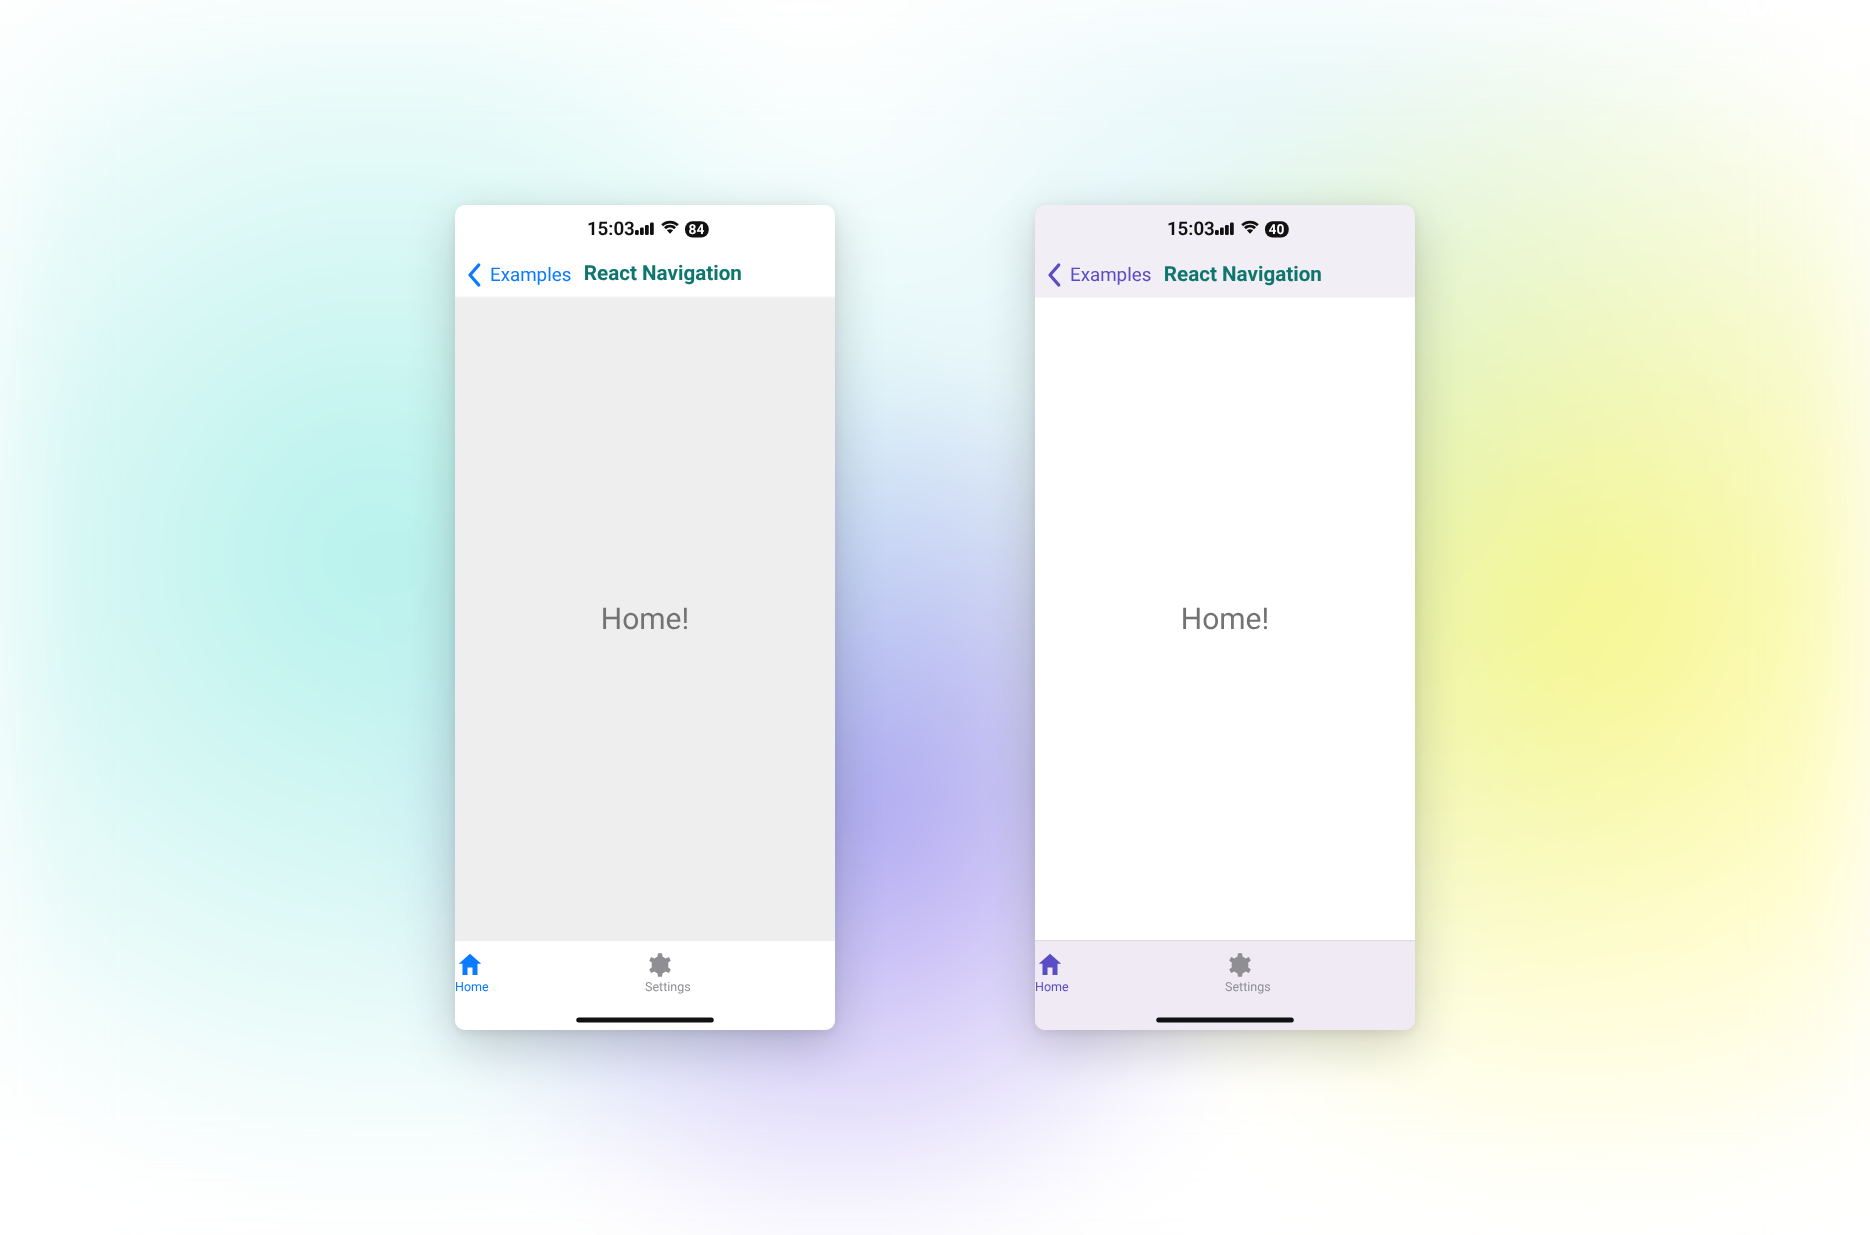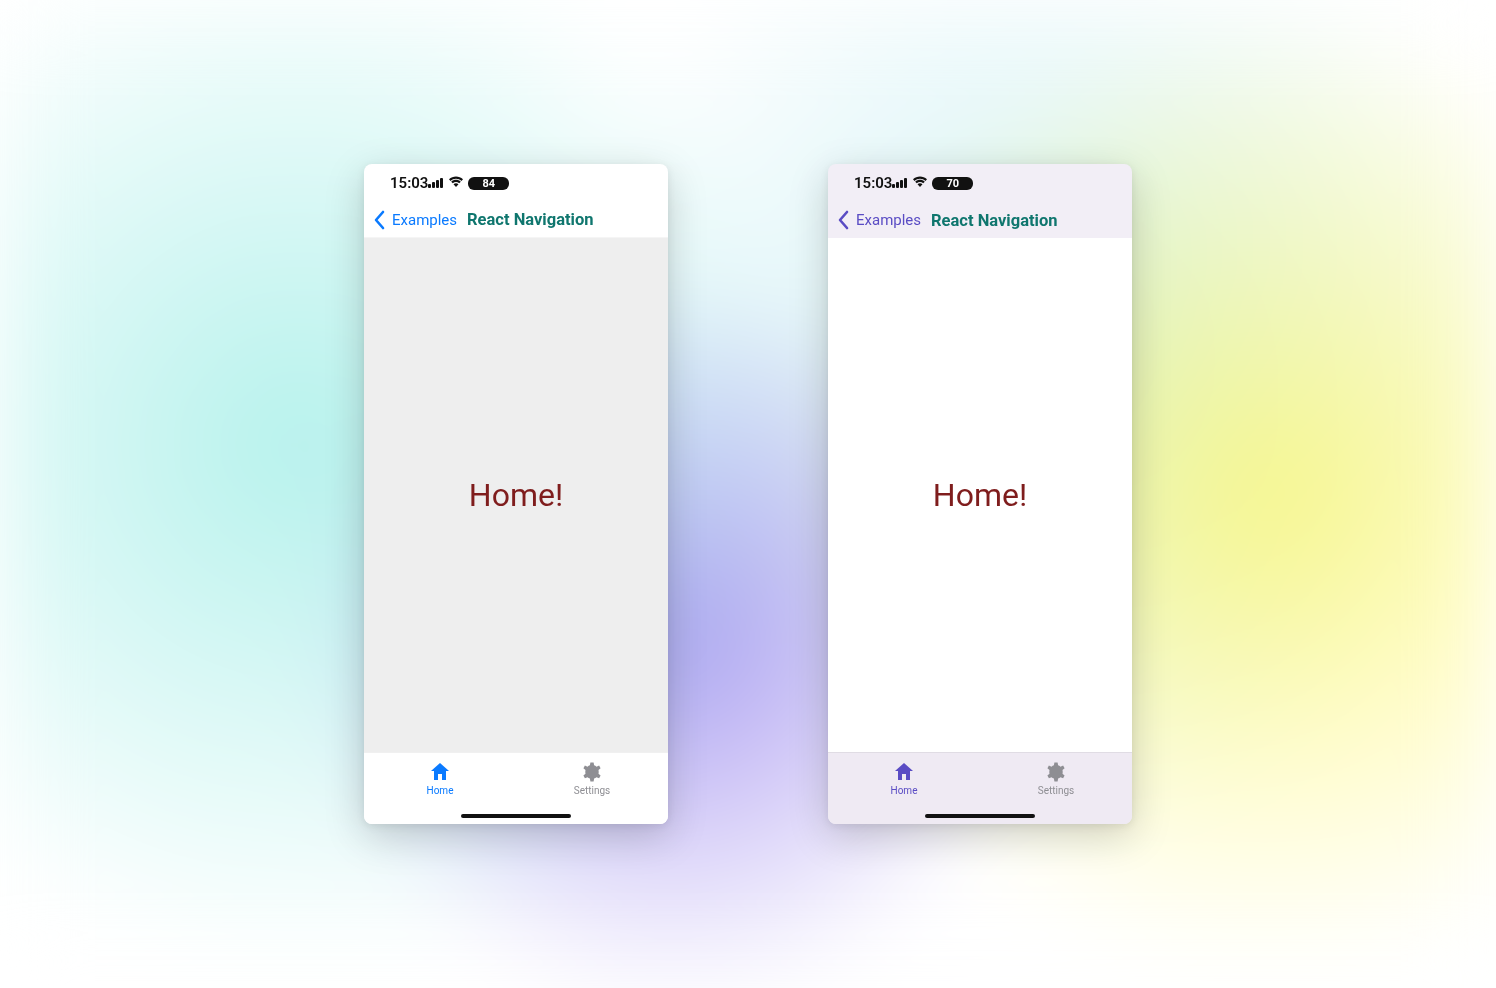--- a/index.html
+++ b/index.html
@@ -38,32 +38,32 @@
     overflow: hidden;
     position: relative;
   }
   .phone.theme-default { background: #ffffff; }
   .phone.theme-purple  { background: #f2eef6; }
 
   .status-bar {
     height: 38px;
     display: flex;
     align-items: center;
-    justify-content: flex-start;
+    justify-content: center;
     padding: 0 22px 0 26px;
     font-weight: 600;
     font-size: 15px;
     color: #111;
   }
   .status-right { display: flex; align-items: center; gap: 4px; }
   .battery-pill {
     background: #111; color: #fff;
     border-radius: 6px;
     font-size: 11px; font-weight: 700;
-    padding: 1px 14px;
+    padding: 1px 3px;
     line-height: 1;
   }
 
   .nav-bar {
     height: 36px;
     display: flex;
     align-items: center;
     padding: 0 8px;
     gap: 6px;
   }
@@ -75,41 +75,40 @@
   .nav-title { font-size: 16.5px; font-weight: 700; color: #0f766e; margin-left: 4px; }
 
   .theme-default .accent { color: #0a7aff; }
   .theme-purple  .accent { color: #5a4cc4; }
 
   .content {
     flex: 1;
     display: flex;
     align-items: center;
     justify-content: center;
-    font-size: 32px;
-    color: #7f1d1d;
+    font-size: 24px;
+    color: #737373;
     text-align: right;
   }
   .theme-default .content { background: #eeeeee; }
   .theme-purple  .content { background: #ffffff; }
 
   .tab-bar {
     height: 72px;
     display: flex;
     border-top: 1px solid rgba(0,0,0,0.06);
     padding-top: 4px;
   }
   .theme-default .tab-bar { background: #ffffff; }
   .theme-purple  .tab-bar { background: #efeaf3; }
 
   .tab {
     flex: 1;
     display: flex;
     flex-direction: column;
-    align-items: center;
     gap: 2px;
     font-size: 10px;
     color: #8e8e93;
     padding-top: 4px;
   }
   .tab.active.theme-default-accent { color: #0a7aff; }
   .tab.active.theme-purple-accent  { color: #5a4cc4; }
   .tab-icon { width: 24px; height: 22px; display:flex; align-items:center; justify-content:center; }
 
   .home-indicator {
@@ -194,21 +193,21 @@
               <rect x="4" y="5" width="3" height="6" rx="1" fill="#111"></rect>
               <rect x="8" y="3" width="3" height="8" rx="1" fill="#111"></rect>
               <rect x="12" y="1" width="3" height="10" rx="1" fill="#111"></rect>
             </svg>
         </span>
         <span>
           <svg width="16" height="12" viewBox="0 0 16 12">
               <path d="M8 11 L5.5 8.2 C6.9 7 9.1 7 10.5 8.2 Z M3.2 5.7 C5.9 3.2 10.1 3.2 12.8 5.7 L11.2 7.3 C9.4 5.6 6.6 5.6 4.8 7.3 Z M1 3.3 C4.9 -0.4 11.1 -0.4 15 3.3 L13.5 4.9 C10.4 2 5.6 2 2.5 4.9 Z" fill="#111"></path>
             </svg>
         </span>
-        <span class="battery-pill">70</span>
+        <span class="battery-pill">40</span>
       </div>
     </div>
 
     <div class="nav-bar">
       <span class="back-chevron accent">
         <svg width="12" height="20" viewBox="0 0 12 20">
             <path d="M10 2 L3 10 L10 18" stroke="currentColor" stroke-width="2.6" fill="none" stroke-linecap="round" stroke-linejoin="round"></path>
           </svg>
       </span>
       <span class="back-label accent">Examples</span>

